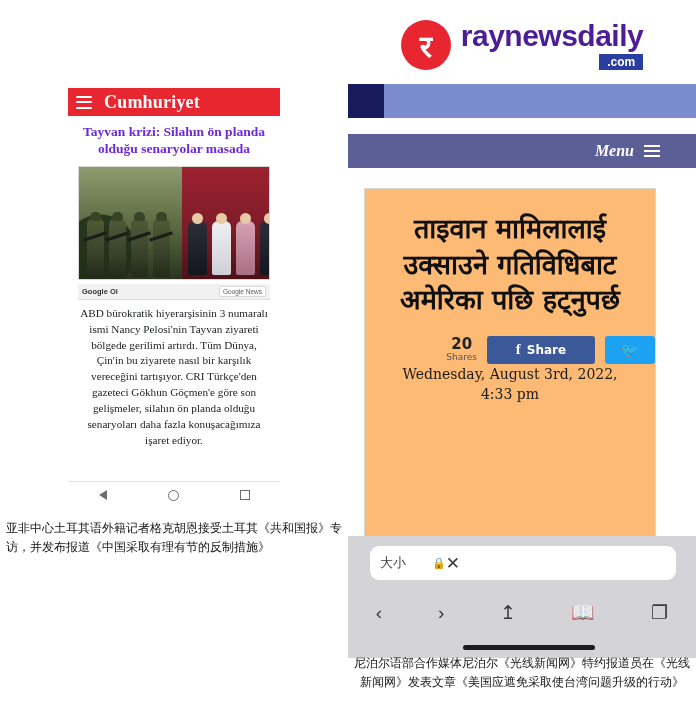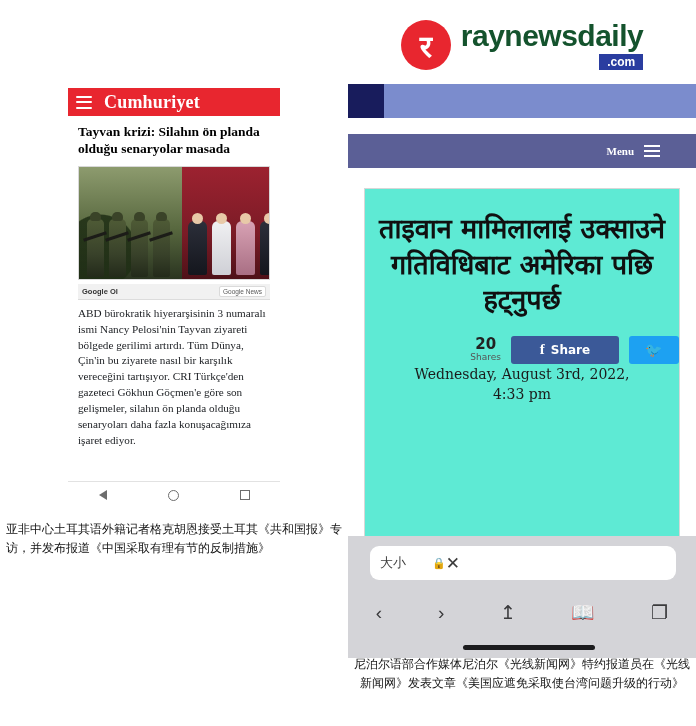--- a/index.html
+++ b/index.html
@@ -24,20 +24,21 @@
     height: 726px;
     background: #ffffff;
   }
   #left-phone {
     position: absolute;
     left: 68px; top: 88px;
     width: 212px;
     height: 420px;
     background: #ffffff;
     overflow: hidden;
+    text-align: center;
   }
   .cumh-header {
     display: flex;
     align-items: center;
     background: #e8262f;
     height: 28px;
     padding: 0 8px;
     box-sizing: border-box;
   }
   .cumh-burger {
@@ -60,21 +61,21 @@
     font-weight: bold;
     font-size: 18px;
     letter-spacing: 0.2px;
   }
   .cumh-headline {
     padding: 8px 10px 6px 10px;
     font-family: "Liberation Serif", serif;
     font-weight: bold;
     font-size: 13.5px;
     line-height: 1.25;
-    color: #000000;
+    color: #6d28d9;
   }
   .cumh-photo {
     margin: 2px 10px 0 10px;
     height: 112px;
     position: relative;
     overflow: hidden;
     background: linear-gradient(160deg,#6a7d53 0%,#4a5b3b 45%,#2f3a26 100%);
     border: 1px solid #d8d8d8;
   }
   .photo-left {
@@ -181,21 +182,21 @@
     width: 9px; height: 9px;
     border: 1.6px solid #6d6d6d;
     border-radius: 50%;
   }
   .nav-sq {
     width: 8px; height: 8px;
     border: 1.6px solid #6d6d6d;
   }
 
   .caption {
-    font-family: Liberation Serif, serif;
+    font-family: Liberation Mono, monospace;
     font-size: 12px;
     line-height: 1.55;
     color: #141414;
   }
   #left-caption {
     position: absolute;
     left: 6px; top: 520px;
     width: 336px;
   }
 
@@ -223,21 +224,21 @@
     color: #ffffff;
     font-family: "DejaVu Sans", sans-serif;
     font-size: 30px;
     font-weight: bold;
     display: flex;
     align-items: center;
     justify-content: center;
     margin-right: 10px;
   }
   .rnd-word {
-    color: #14532d;
+    color: #4c1d95;
     font-family: "Liberation Sans", sans-serif;
     font-weight: bold;
     font-size: 30px;
     letter-spacing: -0.5px;
     line-height: 1;
   }
   .rnd-dotcom {
     margin-top: 3px;
     background: #2a3da0;
     color: #ffffff;
@@ -269,36 +270,37 @@
     background: #5b5f96;
     display: flex;
     align-items: center;
     justify-content: flex-end;
     padding-right: 36px;
     box-sizing: border-box;
   }
   .menu-text {
     color: #ffffff;
     font-family: "Liberation Serif", serif;
-    font-weight: bold;
-    font-size: 11px;
+    font-style: italic;
+    font-weight: bold;
+    font-size: 16px;
     margin-right: 10px;
   }
   .menu-burger {
     width: 16px; height: 12px;
     display: flex; flex-direction: column; justify-content: space-between;
   }
   .menu-burger span { display: block; height: 2px; background: #fff; }
 
   .article-card {
     position: absolute;
     left: 16px; top: 188px;
-    width: 316px;
+    width: 292px;
     height: 372px;
-    background: #5eead4;
+    background: #fdba74;
     border: 1px solid #d7d7d7;
     overflow: hidden;
     box-sizing: border-box;
   }
   .np-headline {
     padding: 22px 14px 0 14px;
     text-align: center;
     font-family: "DejaVu Sans", sans-serif;
     font-weight: bold;
     font-size: 27px;

